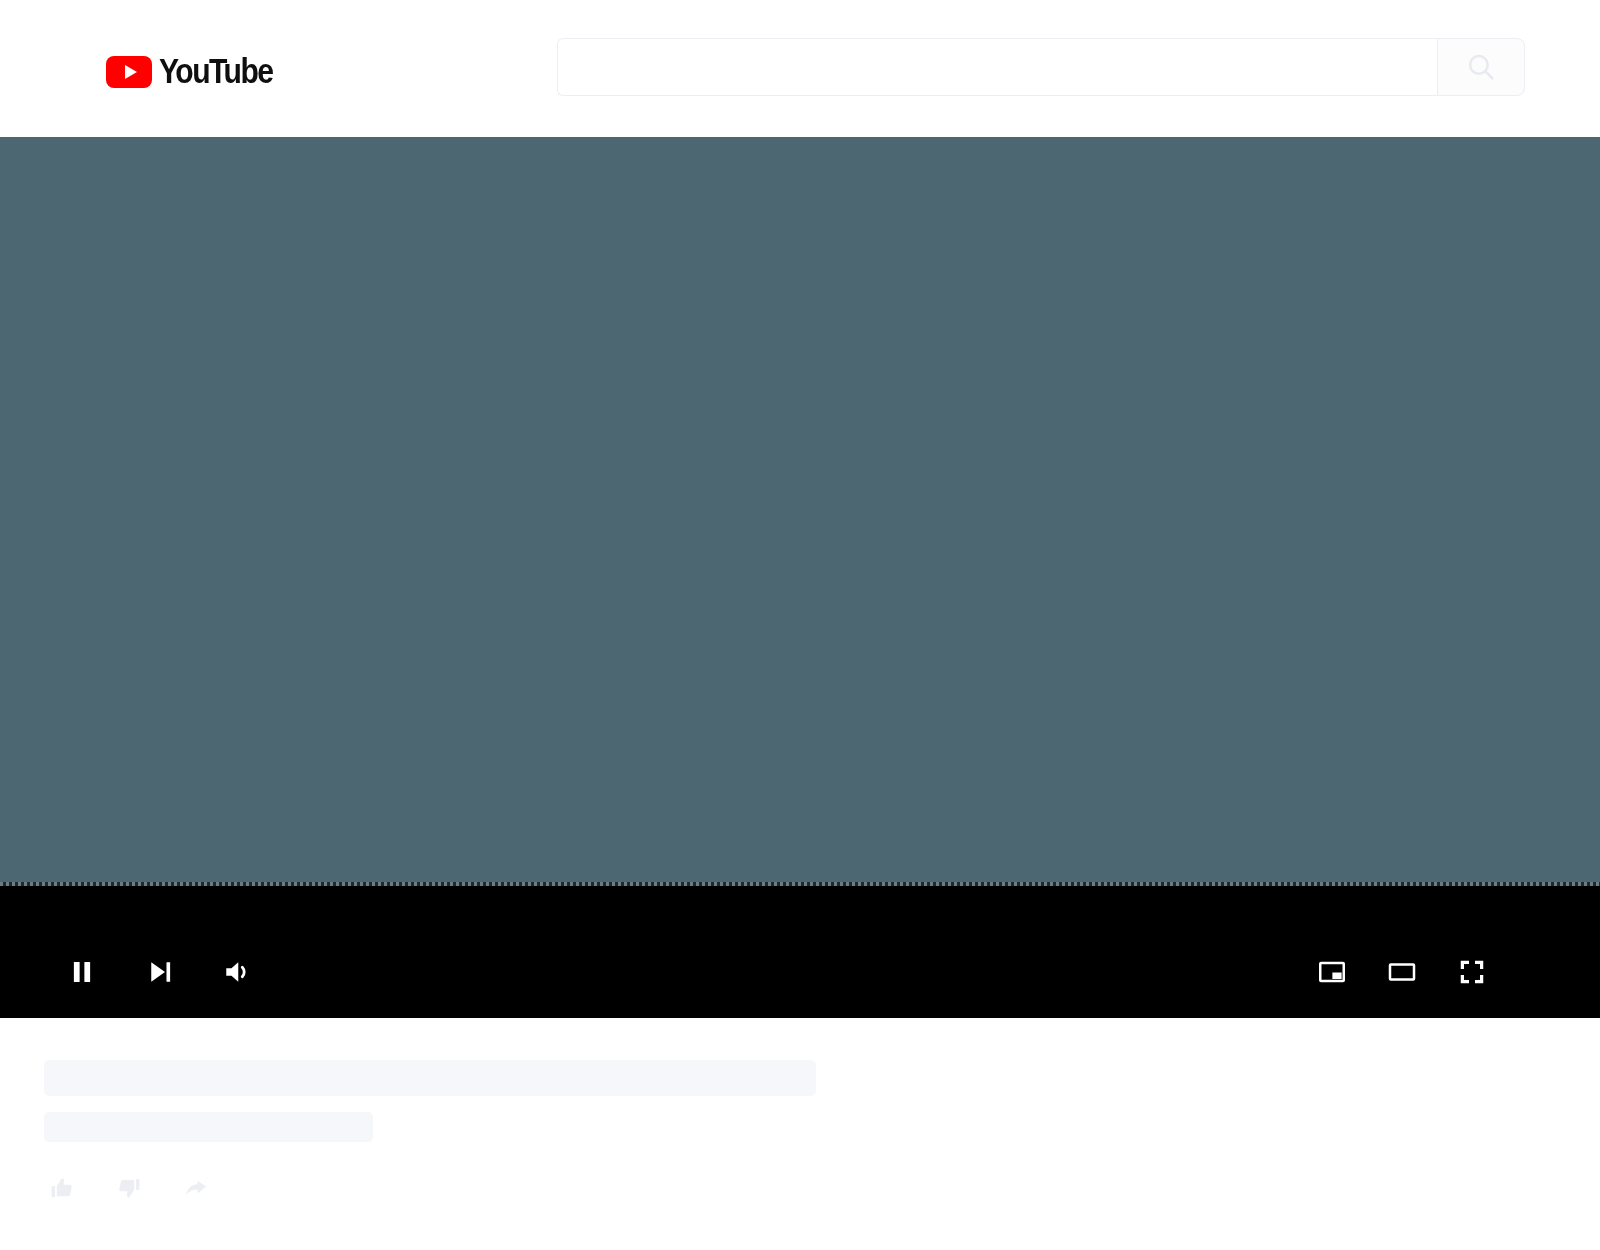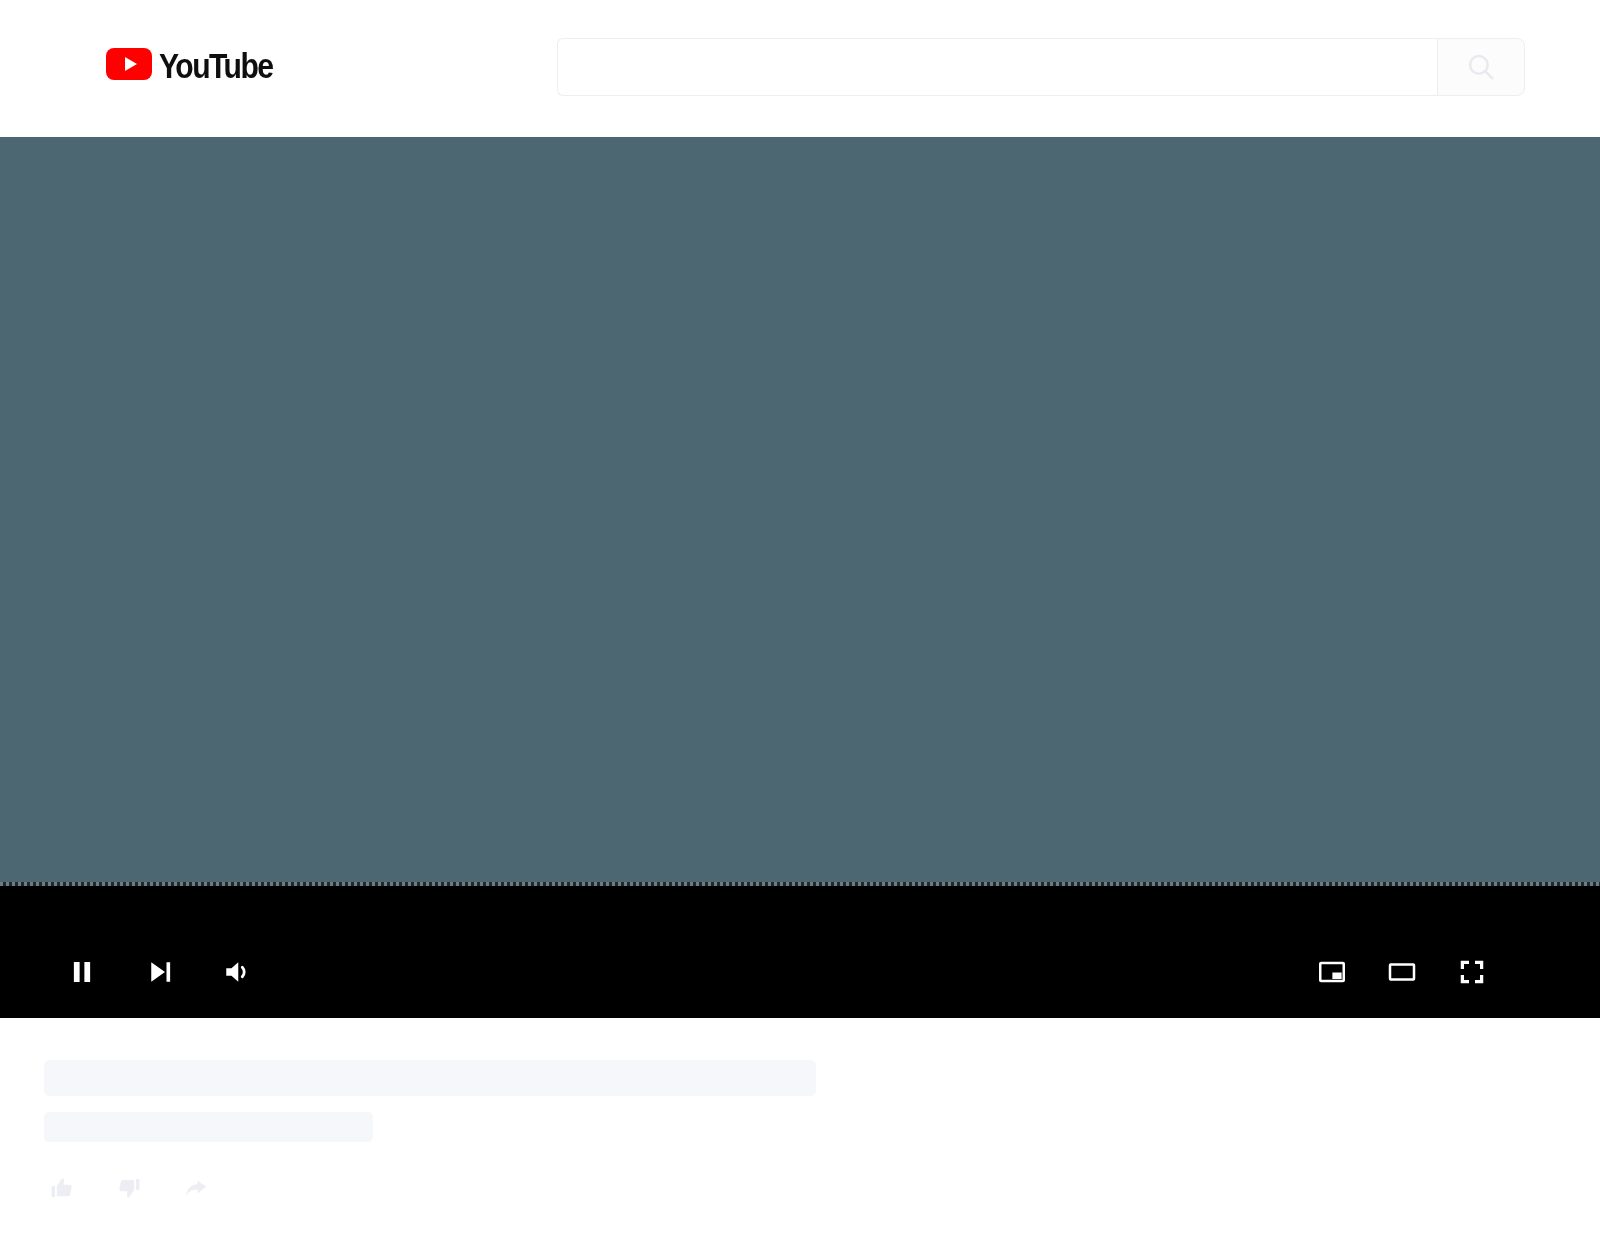--- a/index.html
+++ b/index.html
@@ -36,21 +36,21 @@
     background: #ffffff;
     display: flex;
     align-items: center;
   }
 
   .logo-wrap {
     position: absolute;
     left: 74px;
     top: 48px;
     display: flex;
-    align-items: flex-start;
+    align-items: flex-end;
     gap: 7px;
     height: 40px;
     cursor: pointer;
     padding-left: 32px;
   }
   .logo-badge {
     width: 46px;
     height: 32px;
     background: #ff0000;
     border-radius: 8px;

